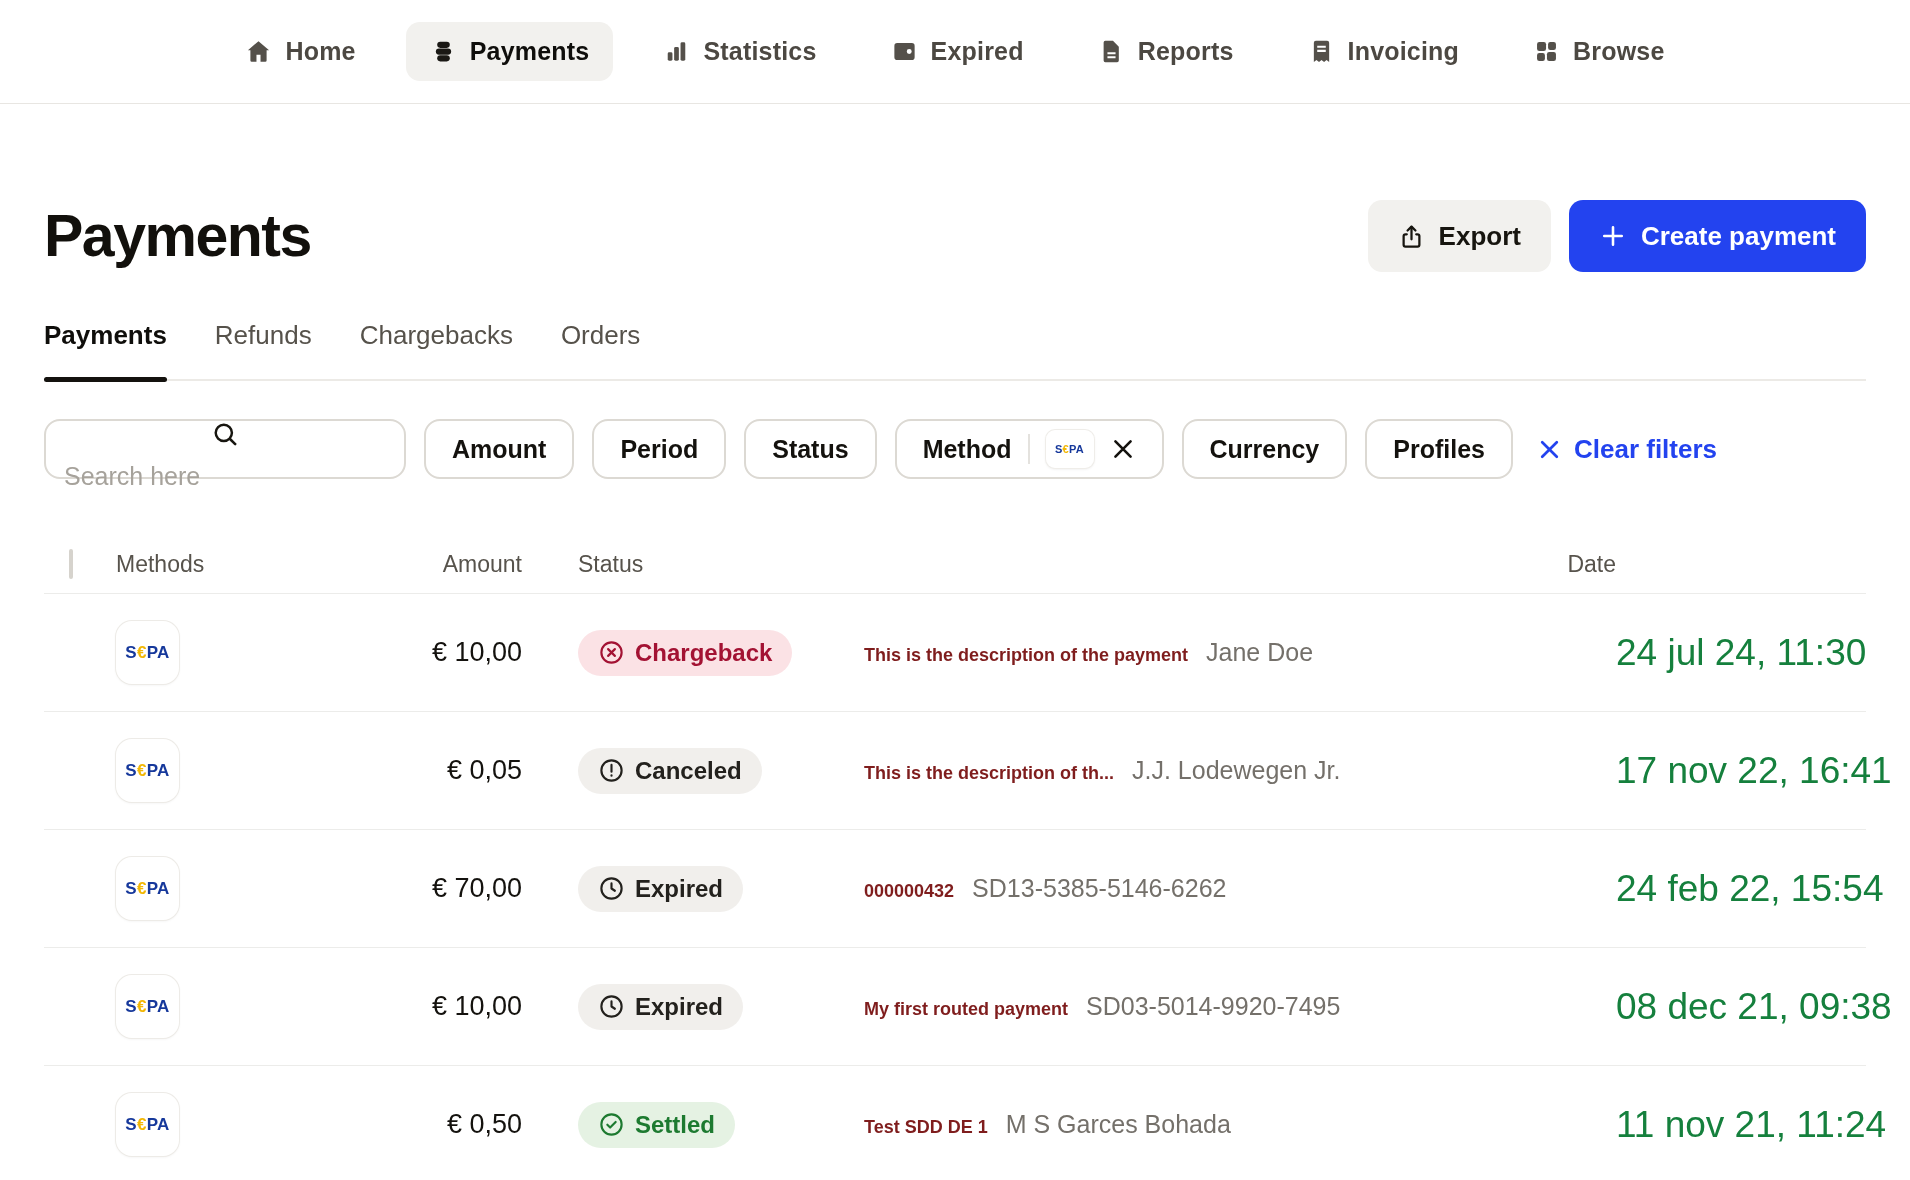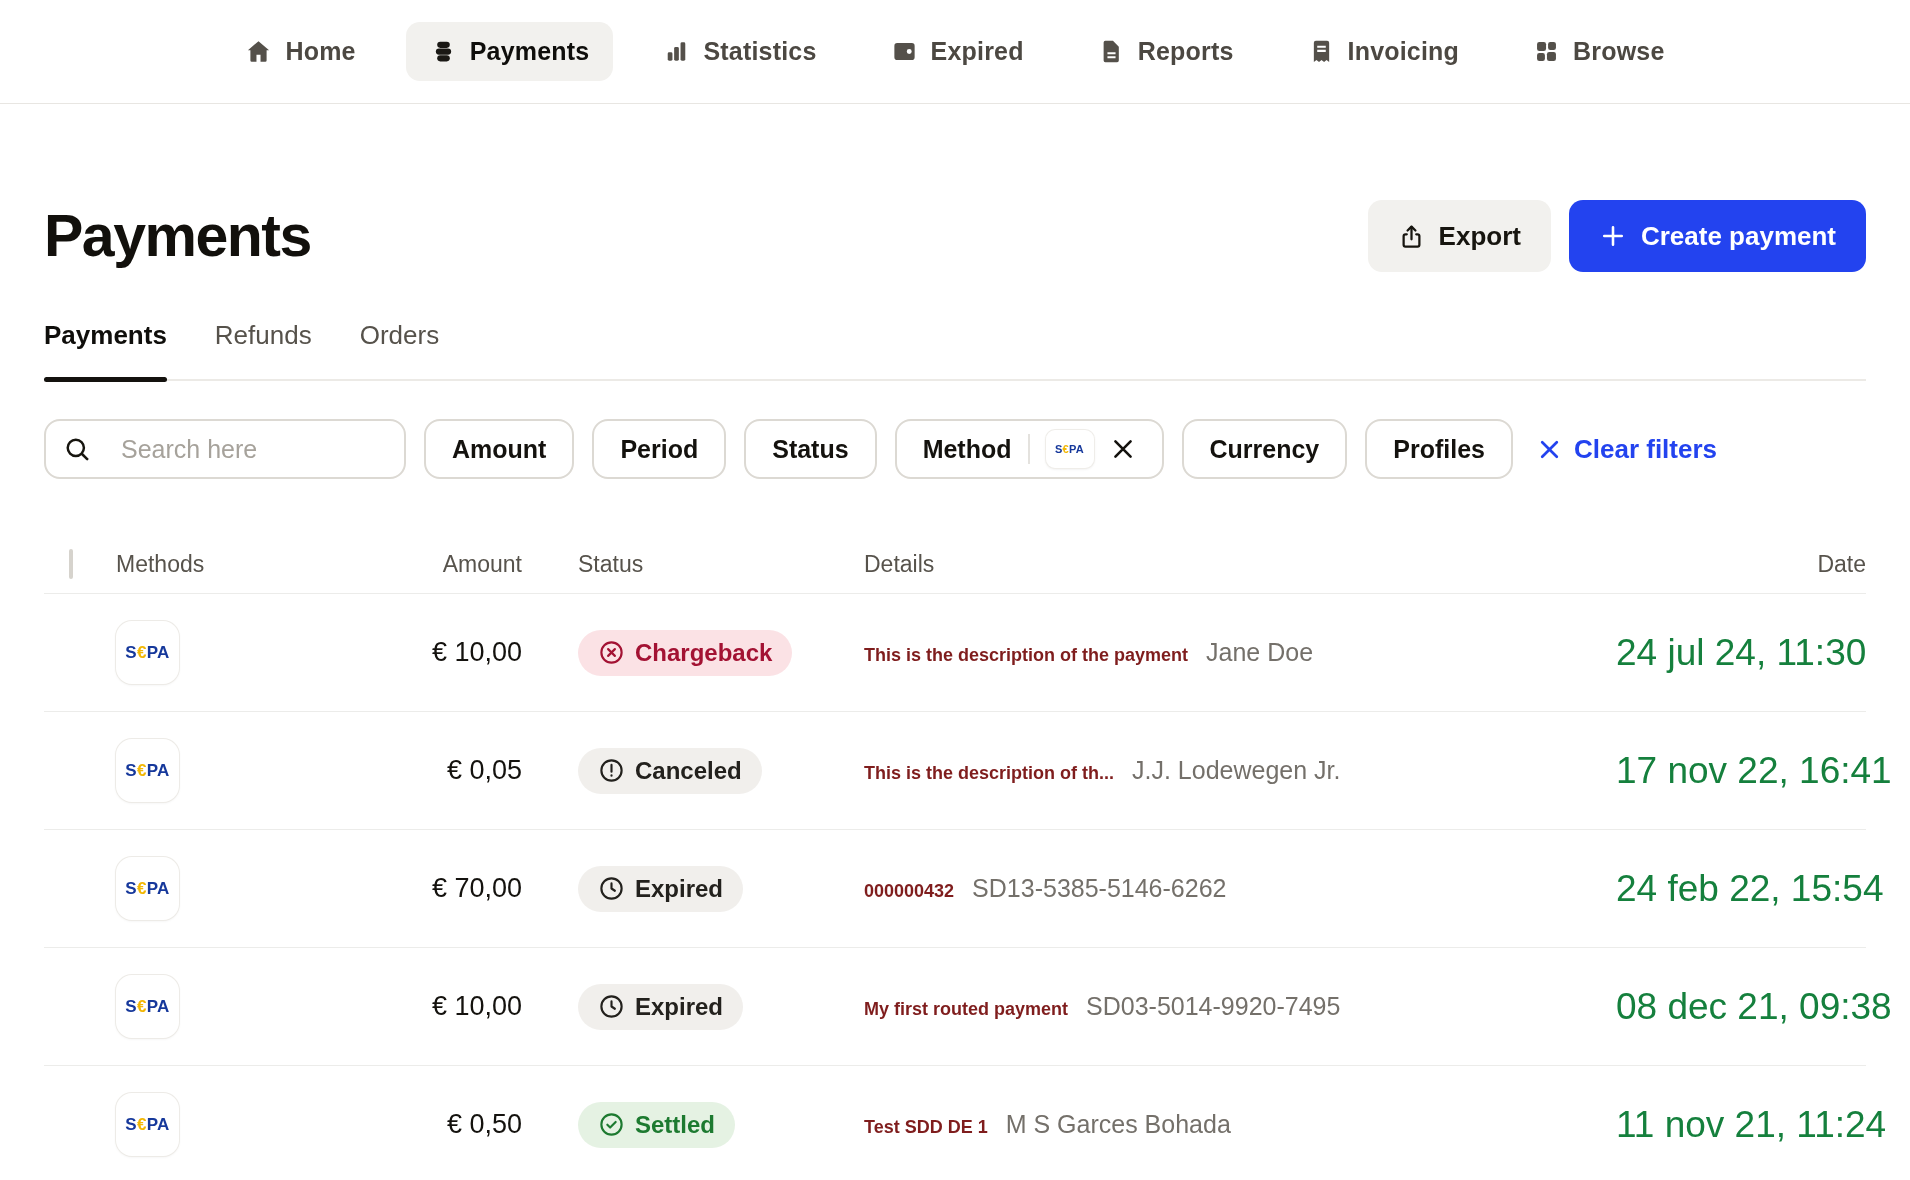--- a/index.html
+++ b/index.html
@@ -36,21 +36,21 @@
   
   .subtabs { margin-top:48px; display:flex; gap:48px; border-bottom:2px solid #eceae6; }
   .subtab { font-size:26px; color:#56524b; padding-bottom:28px; position:relative; cursor:pointer; }
   .subtab.active { color:#0f0e0b; font-weight:700; }
   .subtab.active::after { content:""; position:absolute; left:0; right:0; bottom:-3px;
                           height:5px; background:#14120e; border-radius:3px; }
 
   
   .filters { margin-top:38px; display:flex; align-items:center; gap:18px; }
   .searchbox { width:362px; height:60px; border:2px solid #dcd9d3; border-radius:16px;
-               display:flex; align-items:center; gap:30px; padding:0 18px; background:#fff; }
+               display:flex; align-items:center; gap:14px; padding:0 18px; background:#fff;flex-direction:column; }
   .searchbox svg { width:27px; height:27px; stroke:#17150f; fill:none; stroke-width:2.2;
                    stroke-linecap:round; flex:0 0 auto; }
   .searchbox input { border:none; outline:none; font-family:inherit; font-size:25px;
                      color:#17150f; width:100%; background:transparent; }
   .searchbox input::placeholder { color:#a6a29b; }
   .pill { height:60px; border:2px solid #dcd9d3; border-radius:16px; background:#fff;
           display:flex; align-items:center; padding:0 26px; font-size:25px; font-weight:600;
           color:#14120e; cursor:pointer; gap:16px; }
   .pill-divider { width:2px; height:30px; background:#e4e2de; }
   .sepa-mini { width:48px; height:38px; border-radius:9px; background:#fff;
@@ -175,20 +175,21 @@
             <path d="M12 4.5v15M4.5 12h15"></path>
           </svg>
         <span>Create payment</span>
       </button>
     </div>
   </div>
 
   <div class="subtabs">
     <div class="subtab active">Payments</div>
     <div class="subtab">Refunds</div>
+    <div class="subtab">Chargebacks</div>
     <div class="subtab">Orders</div>
   </div>
 
   <div class="filters">
     <div class="searchbox">
       <svg viewBox="0 0 24 24">
           <circle cx="10.5" cy="10.5" r="7.2"></circle>
           <path d="m16 16 4.6 4.6"></path>
         </svg>
       <input type="text" placeholder="Search here" style="">
@@ -218,21 +219,20 @@
     </div>
   </div>
 
   <div class="table">
 
     <div class="trow thead">
       <div class="c-check"><span class="checkbox"></span></div>
       <div class="c-method">Methods</div>
       <div class="c-amount hdr">Amount</div>
       <div class="c-status">Status</div>
-      <div class="c-details">Details</div>
       <div class="c-date hdr">Date</div>
     </div>
 
     <div class="trow tbody-row">
       <div class="c-check"></div>
       <div class="c-method">
           <span class="sepa-card">
             <span class="sepa-s">S</span>
             <span class="sepa-e">€</span>
             <span class="sepa-pa">PA</span>

